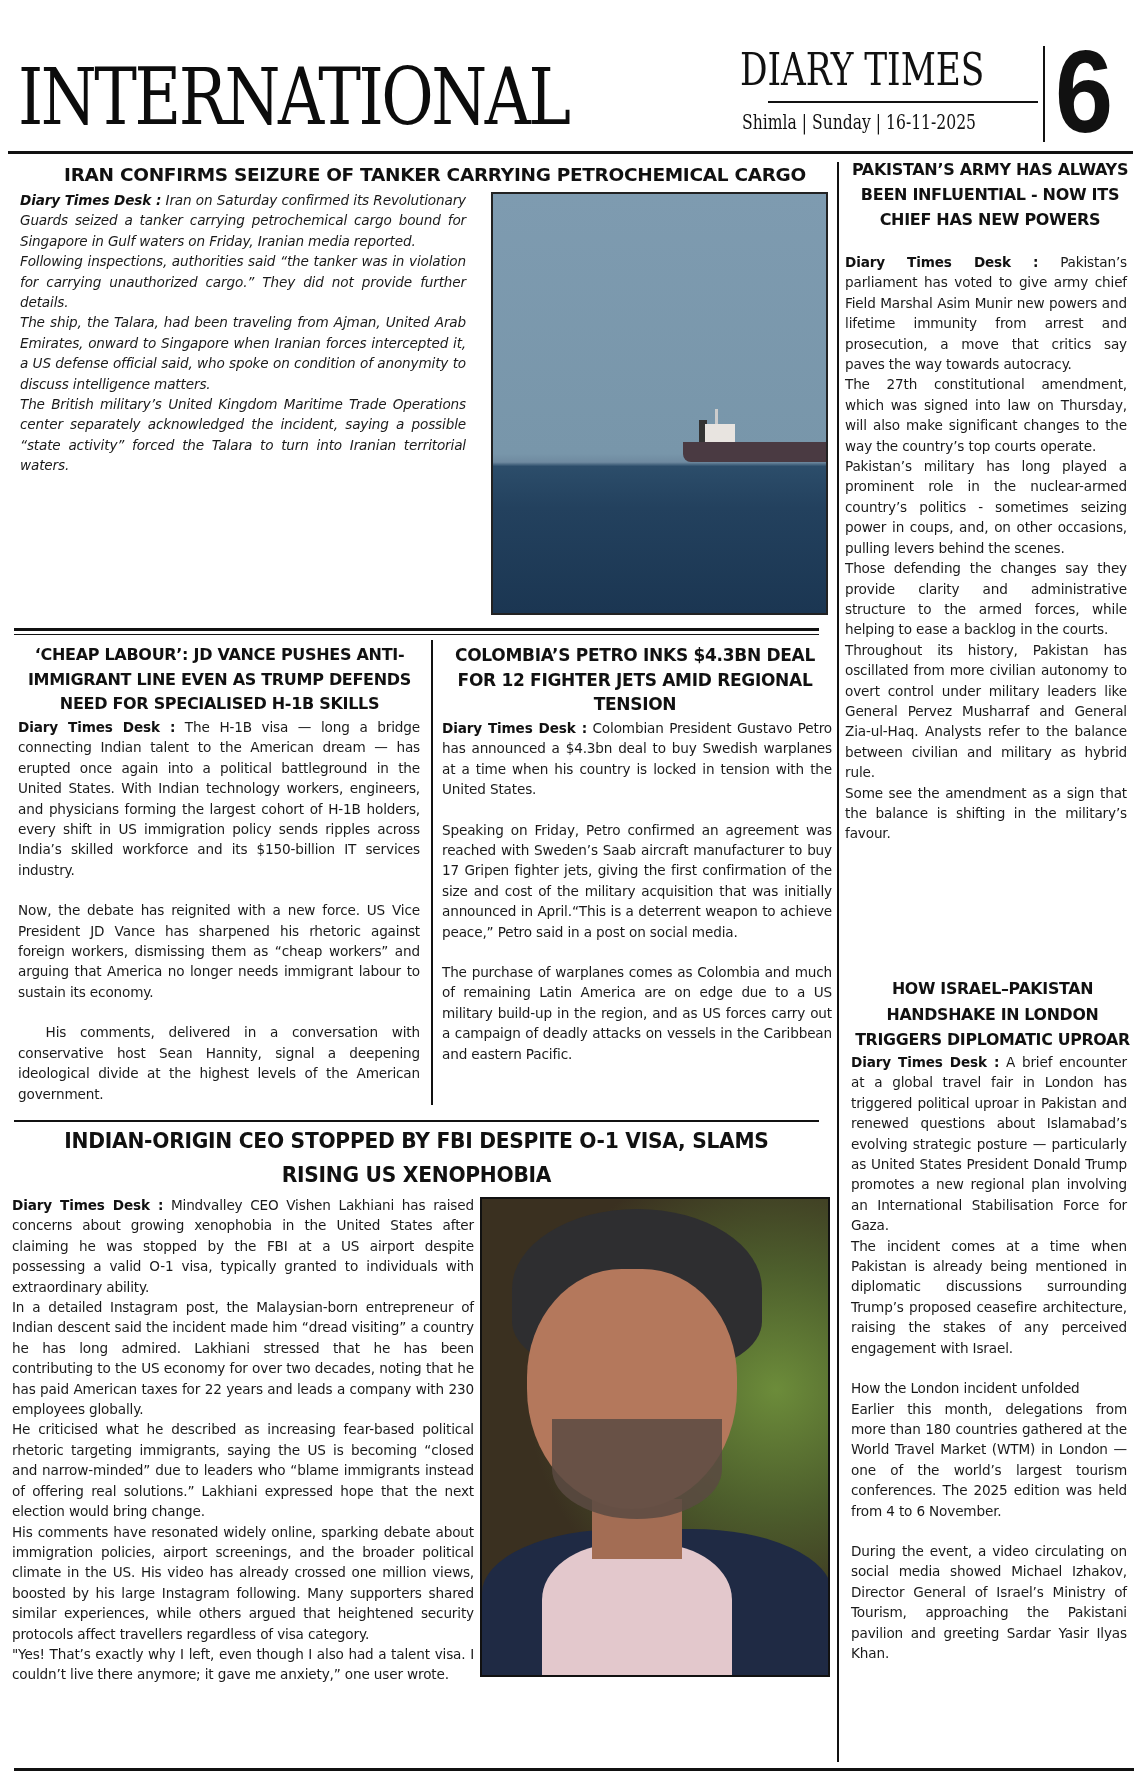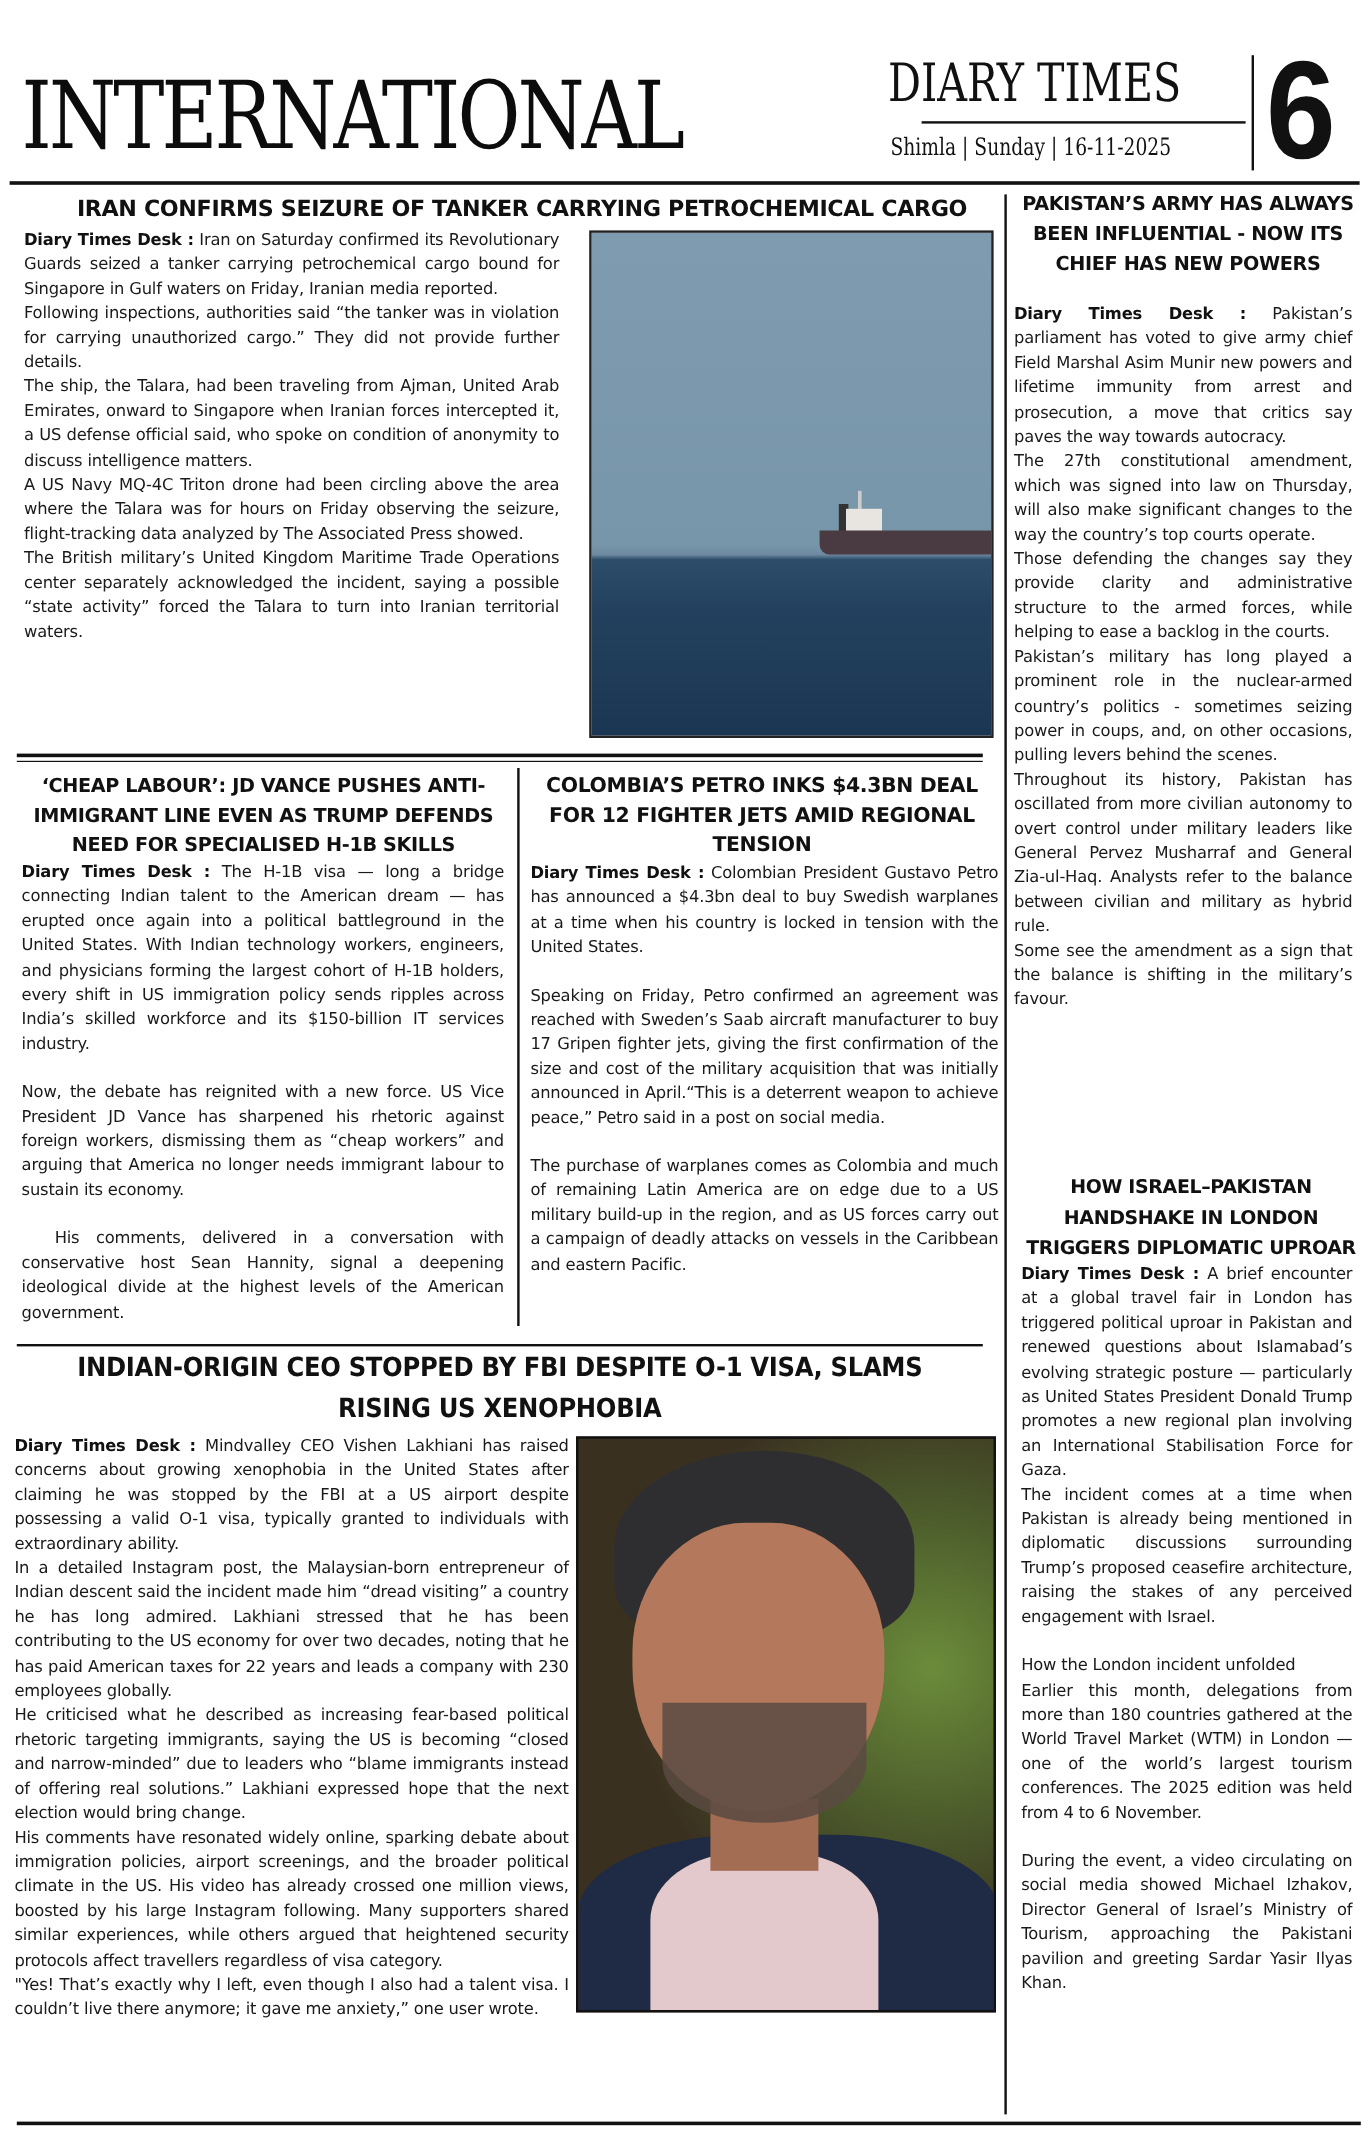--- a/index.html
+++ b/index.html
@@ -64,21 +64,21 @@
   #story-iran-headline { left: 40px; top: 163px; width: 790px; font-size: 18.5px; line-height: 24px; }
   #story-iran-image {
     left: 491px; top: 192px; width: 337px; height: 423px; border: 2px solid #222;
     background: linear-gradient(to bottom, #7e9bb0 0%, #7896aa 62%, #6f8aa0 64%, #2c4d6a 65%, #23415e 75%, #1b3652 100%);
     overflow: hidden;
   }
   .ship-hull { position: absolute; left: 190px; top: 248px; width: 150px; height: 20px; background: #4a3a42; border-radius: 0 0 0 8px; }
   .ship-tower { position: absolute; left: 212px; top: 230px; width: 30px; height: 20px; background: #e8e4e0; }
   .ship-mast { position: absolute; left: 222px; top: 215px; width: 3px; height: 16px; background: #ccc; }
   .ship-funnel { position: absolute; left: 206px; top: 226px; width: 8px; height: 24px; background: #333; }
-  #story-iran-body { left: 20px; top: 190px; width: 462px; }
+  #story-iran-body { left: 20px; top: 190px; width: 462px; font-style: italic; }
 
   
   #story-vance-headline { left: 12px; top: 643px; width: 415px; font-size: 16px; line-height: 24.5px; }
   #story-vance-body { left: 18px; top: 717px; width: 402px; }
 
   
   #story-colombia-headline { left: 440px; top: 643px; width: 390px; font-size: 17px; line-height: 24.5px; }
   #story-colombia-body { left: 442px; top: 718px; width: 390px; }
 
   
@@ -124,21 +124,20 @@
   <div id="story-iran-image" class="abs">
     <div class="ship-funnel"></div>
     <div class="ship-mast"></div>
     <div class="ship-tower"></div>
     <div class="ship-hull"></div>
   </div>
   <div id="story-iran-body" class="abs body-text">
     <p style="width:446px"><span class="byline">Diary Times Desk :</span><span> Iran on Saturday confirmed its Revolutionary Guards seized a tanker carrying petrochemical cargo bound for Singapore in Gulf waters on Friday, Iranian media reported.</span></p>
     <p style="width:446px">Following inspections, authorities said “the tanker was in violation for carrying unauthorized cargo.” They did not provide further details.</p>
     <p style="width:446px">The ship, the Talara, had been traveling from Ajman, United Arab Emirates, onward to Singapore when Iranian forces intercepted it, a US defense official said, who spoke on condition of anonymity to discuss intelligence matters.</p>
-    <p style="width:446px">A US Navy MQ-4C Triton drone had been circling above the area where the Talara was for hours on Friday observing the seizure, flight-tracking data analyzed by The Associated Press showed.</p>
     <p style="width:446px">The British military’s United Kingdom Maritime Trade Operations center separately acknowledged the incident, saying a possible “state activity” forced the Talara to turn into Iranian territorial waters.</p>
   </div>
 </article>
 
 <article>
   <h2 id="story-vance-headline" class="abs headline">‘CHEAP LABOUR’: JD VANCE PUSHES ANTI-IMMIGRANT LINE EVEN AS TRUMP DEFENDS NEED FOR SPECIALISED H-1B SKILLS</h2>
   <div id="story-vance-body" class="abs body-text">
     <p><span class="byline">Diary Times Desk :</span><span> The H-1B visa — long a bridge connecting Indian talent to the American dream — has erupted once again into a political battleground in the United States. With Indian technology workers, engineers, and physicians forming the largest cohort of H-1B holders, every shift in US immigration policy sends ripples across India’s skilled workforce and its $150-billion IT services industry.</span></p>
     <p class="gap">Now, the debate has reignited with a new force. US Vice President JD Vance has sharpened his rhetoric against foreign workers, dismissing them as “cheap workers” and arguing that America no longer needs immigrant labour to sustain its economy.</p>
     <p class="gap">&nbsp; His comments, delivered in a conversation with conservative host Sean Hannity, signal a deepening ideological divide at the highest levels of the American government.</p>
@@ -171,22 +170,22 @@
     <div class="p-face"></div>
     <div class="p-beard"></div>
   </div>
 </article>
 
 <article>
   <h2 id="story-pakistan-headline" class="abs headline">PAKISTAN’S ARMY HAS ALWAYS BEEN INFLUENTIAL - NOW ITS CHIEF HAS NEW POWERS</h2>
   <div id="story-pakistan-body" class="abs body-text">
     <p><span class="byline">Diary Times Desk :</span><span> Pakistan’s parliament has voted to give army chief Field Marshal Asim Munir new powers and lifetime immunity from arrest and prosecution, a move that critics say paves the way towards autocracy.</span></p>
     <p>The 27th constitutional amendment, which was signed into law on Thursday, will also make significant changes to the way the country’s top courts operate.</p>
+    <p>Pakistan’s military has long played a prominent role in the nuclear-armed country’s politics - sometimes seizing power in coups, and, on other occasions, pulling levers behind the scenes.</p>
     <p>Those defending the changes say they provide clarity and administrative structure to the armed forces, while helping to ease a backlog in the courts.</p>
-    <p>Pakistan’s military has long played a prominent role in the nuclear-armed country’s politics - sometimes seizing power in coups, and, on other occasions, pulling levers behind the scenes.</p>
     <p>Throughout its history, Pakistan has oscillated from more civilian autonomy to overt control under military leaders like General Pervez Musharraf and General Zia-ul-Haq. Analysts refer to the balance between civilian and military as hybrid rule.</p>
     <p>Some see the amendment as a sign that the balance is shifting in the military’s favour.</p>
   </div>
 </article>
 
 <article>
   <h2 id="story-israel-headline" class="abs headline">HOW ISRAEL–PAKISTAN HANDSHAKE IN LONDON TRIGGERS DIPLOMATIC UPROAR</h2>
   <div id="story-israel-body" class="abs body-text">
     <p><span class="byline">Diary Times Desk :</span><span> A brief encounter at a global travel fair in London has triggered political uproar in Pakistan and renewed questions about Islamabad’s evolving strategic posture — particularly as United States President Donald Trump promotes a new regional plan involving an International Stabilisation Force for Gaza.</span></p>
     <p>The incident comes at a time when Pakistan is already being mentioned in diplomatic discussions surrounding Trump’s proposed ceasefire architecture, raising the stakes of any perceived engagement with Israel.</p>

